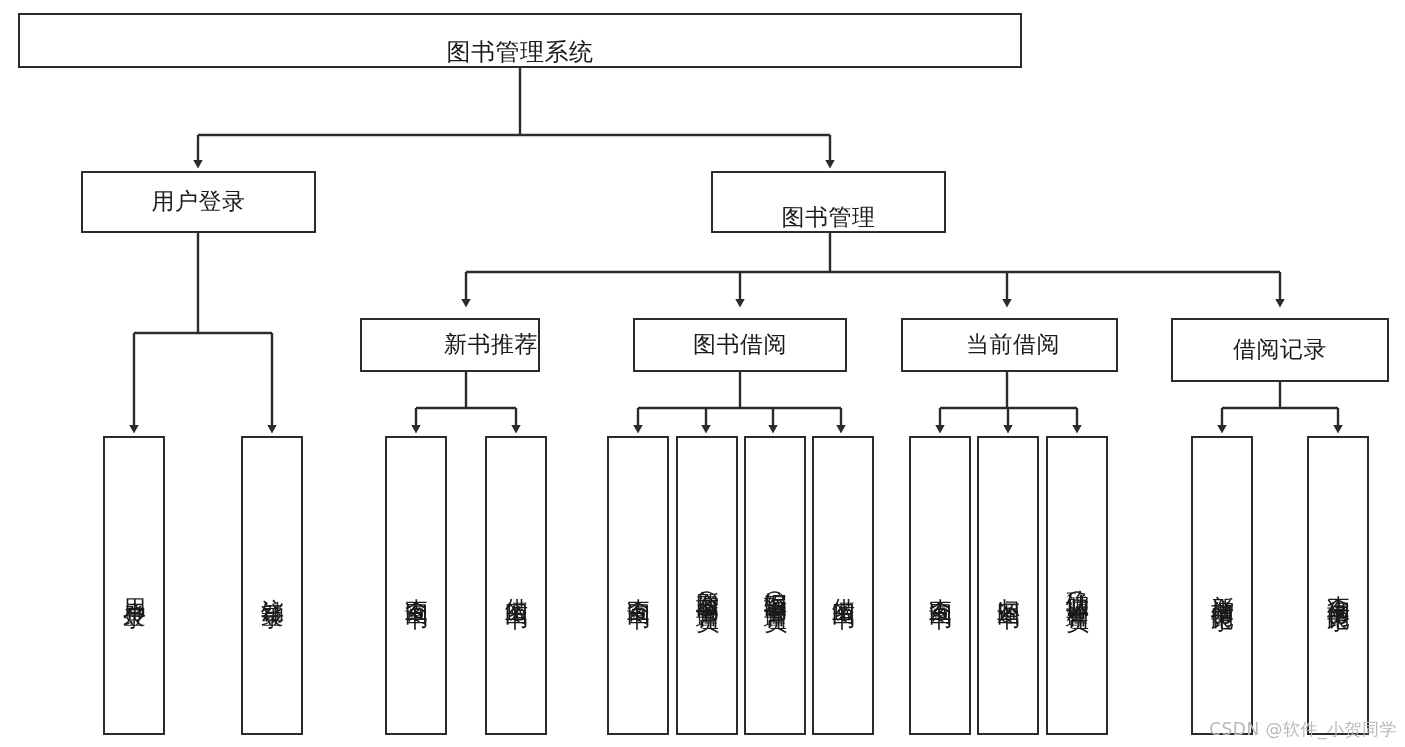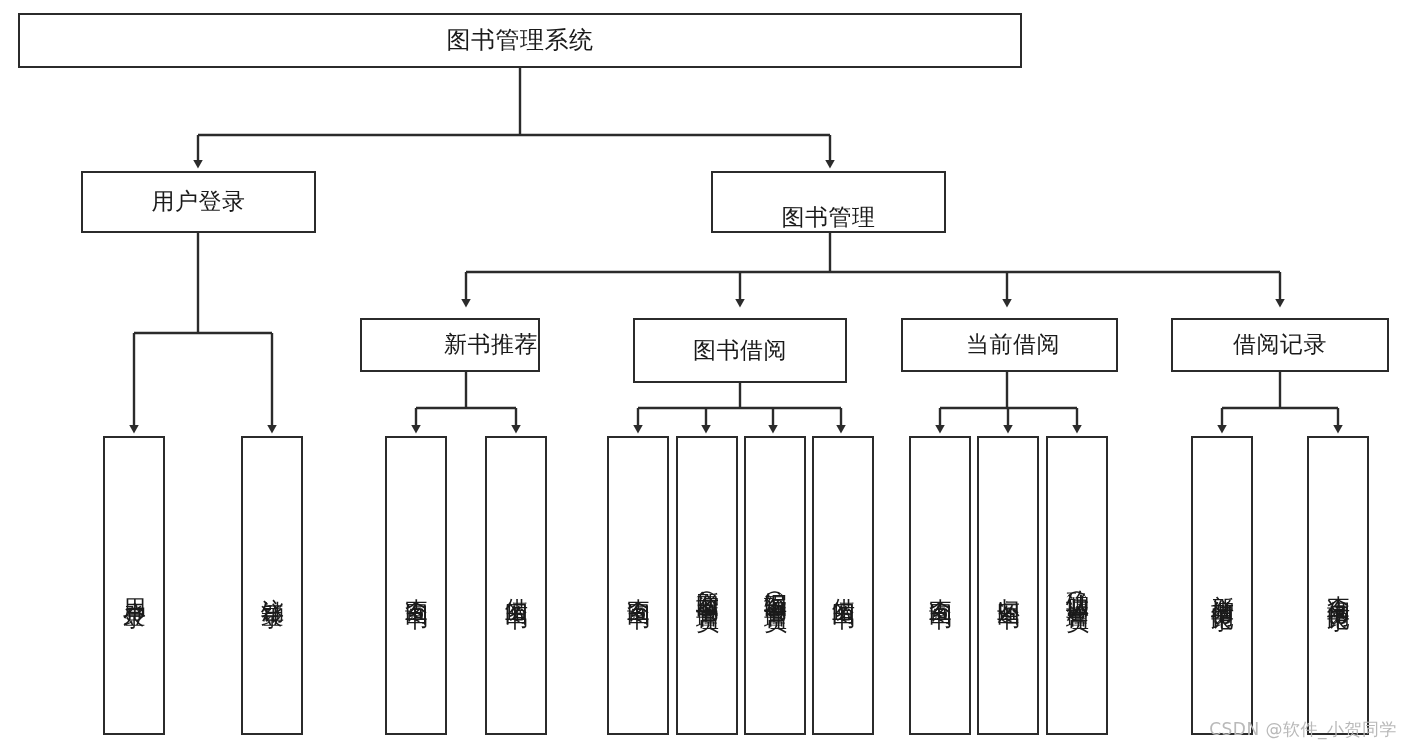--- a/index.html
+++ b/index.html
@@ -121,41 +121,41 @@
       <path d="M1008,408 L1008,426" marker-end="url(#arrow)"></path>
       <path d="M1077,408 L1077,426" marker-end="url(#arrow)"></path>
 
       <path d="M1280,372 L1280,408"></path>
       <path d="M1222,408 L1338,408"></path>
       <path d="M1222,408 L1222,426" marker-end="url(#arrow)"></path>
       <path d="M1338,408 L1338,426" marker-end="url(#arrow)"></path>
     </g>
   </svg>
 
-  <div class="node root horizontal" style="left:18px; top:13px; width:1004px; height:55px;">
+  <div class="node root horizontal" style="left:18px; top:13px; width:1004px; height:55px;align-items:flex-end;">
     <span class="node-label">图书管理系统</span>
   </div>
 
   <div class="node horizontal" style="left:81px; top:171px; width:235px; height:62px;">
     <span class="node-label">用户登录</span>
   </div>
   <div class="node horizontal" style="left:711px; top:171px; width:235px; height:62px;align-items:flex-end;">
     <span class="node-label">图书管理</span>
   </div>
 
   <div class="node horizontal" style="left:360px; top:318px; width:180px; height:54px;justify-content:flex-end;">
     <span class="node-label">新书推荐</span>
   </div>
-  <div class="node horizontal" style="left:633px; top:318px; width:214px; height:65px;align-items:center;">
+  <div class="node horizontal" style="left:633px; top:318px; width:214px; height:54px;align-items:center;">
     <span class="node-label">图书借阅</span>
   </div>
   <div class="node horizontal" style="left:901px; top:318px; width:217px; height:54px;padding-left:7px;">
     <span class="node-label">当前借阅</span>
   </div>
-  <div class="node horizontal" style="left:1171px; top:318px; width:218px; height:54px;">
+  <div class="node horizontal" style="left:1171px; top:318px; width:218px; height:64px;">
     <span class="node-label">借阅记录</span>
   </div>
 
   <div class="node vertical" style="left:103px; top:436px; width:62px; height:299px;">
     <span class="node-label">用户登录</span>
   </div>
   <div class="node vertical" style="left:241px; top:436px; width:62px; height:299px;">
     <span class="node-label">注销登录</span>
   </div>
 

